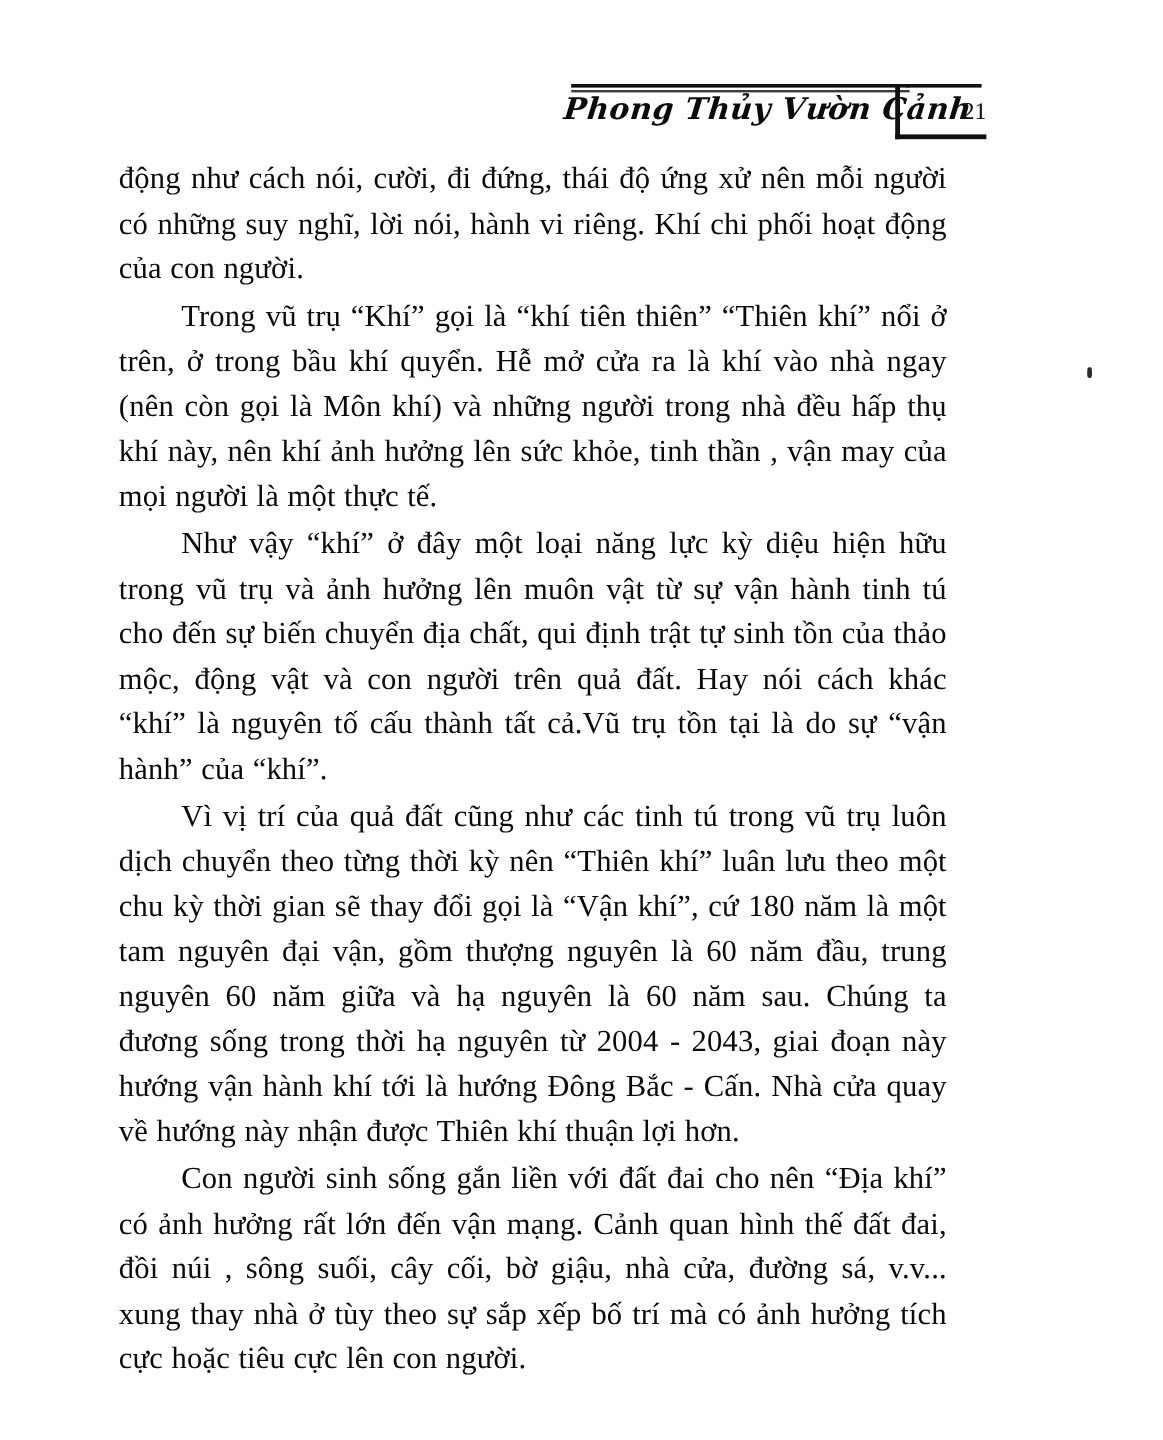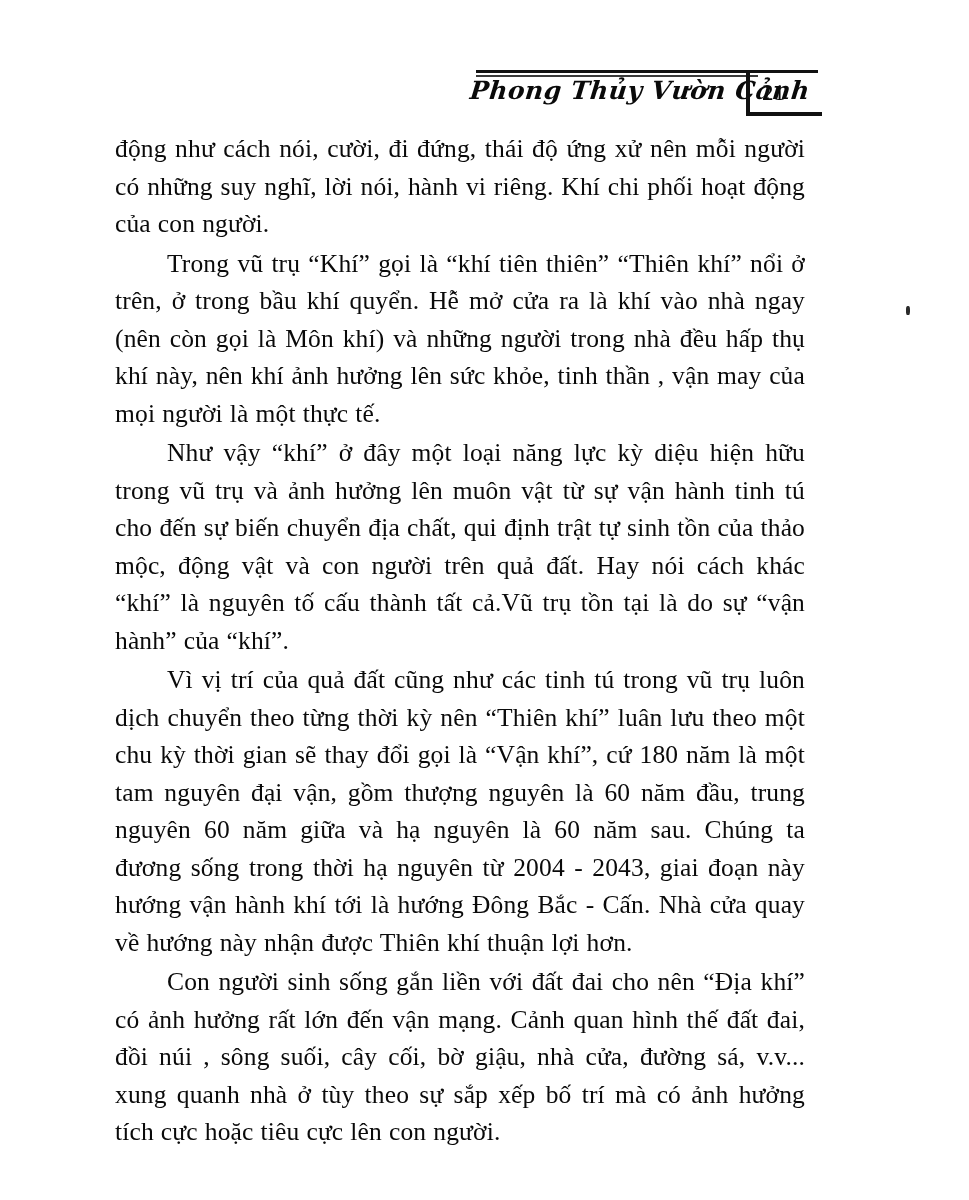--- a/index.html
+++ b/index.html
@@ -78,31 +78,31 @@
     top: 50px;
     width: 76px;
     height: 4px;
     background: #111111;
   }
   .page-number {
     position: absolute;
     left: 292px;
     top: 14px;
     width: 60px;
-    text-align: left;
-    font-size: 23px;
+    text-align: right;
+    font-size: 20px;
     font-weight: 400;
     line-height: 34px;
     font-family: "Liberation Serif", serif;
   }
 
   
   .body-text {
     position: absolute;
-    left: 115px;
+    left: 99px;
     top: 130px;
     width: 690px;
   }
   .para {
     margin: 0 0 0 0;
     text-align: justify;
     text-justify: inter-word;
     font-size: 25.5px;
     line-height: 37.5px;
     letter-spacing: 0.15px;
@@ -143,18 +143,18 @@
     <div class="header-rule-vert"></div>
     <div class="header-rule-bottom"></div>
     <div class="page-number">21</div>
   </div>
 
   <div class="body-text">
     <p class="para no-indent">động như cách nói, cười, đi đứng, thái độ ứng xử nên mỗi người có những suy nghĩ, lời nói, hành vi riêng. Khí chi phối hoạt động của con người.</p>
     <p class="para">Trong vũ trụ “Khí” gọi là “khí tiên thiên” “Thiên khí” nổi ở trên, ở trong bầu khí quyển. Hễ mở cửa ra là khí vào nhà ngay (nên còn gọi là Môn khí) và những người trong nhà đều hấp thụ khí này, nên khí ảnh hưởng lên sức khỏe, tinh thần , vận may của mọi người là một thực tế.</p>
     <p class="para">Như vậy “khí” ở đây một loại năng lực kỳ diệu hiện hữu trong vũ trụ và ảnh hưởng lên muôn vật từ sự vận hành tinh tú cho đến sự biến chuyển địa chất, qui định trật tự sinh tồn của thảo mộc, động vật và con người trên quả đất. Hay nói cách khác “khí” là nguyên tố cấu thành tất cả.Vũ trụ tồn tại là do sự “vận hành” của “khí”.</p>
     <p class="para">Vì vị trí của quả đất cũng như các tinh tú trong vũ trụ luôn dịch chuyển theo từng thời kỳ nên “Thiên khí” luân lưu theo một chu kỳ thời gian sẽ thay đổi gọi là “Vận khí”, cứ 180 năm là một tam nguyên đại vận, gồm thượng nguyên  là 60 năm đầu, trung nguyên 60 năm giữa và hạ nguyên là 60 năm sau. Chúng ta đương sống trong thời hạ nguyên từ 2004 - 2043, giai đoạn này hướng vận hành khí tới là hướng Đông Bắc - Cấn. Nhà cửa quay về hướng này nhận được Thiên khí thuận lợi hơn.</p>
-    <p class="para">Con người sinh sống gắn liền với đất đai cho nên “Địa khí” có ảnh hưởng rất lớn đến vận mạng. Cảnh quan hình thế đất đai, đồi núi , sông suối, cây cối, bờ giậu, nhà cửa, đường sá, v.v... xung quanh nhà ở tùy theo sự sắp xếp bố trí mà có ảnh hưởng tích cực hoặc tiêu cực lên con người.</p>
+    <p class="para">Con người sinh sống gắn liền với đất đai cho nên “Địa khí” có ảnh hưởng rất lớn đến vận mạng. Cảnh quan hình thế đất đai, đồi núi , sông suối, cây cối, bờ giậu, nhà cửa, đường sá, v.v... xung thay nhà ở tùy theo sự sắp xếp bố trí mà có ảnh hưởng tích cực hoặc tiêu cực lên con người.</p>
   </div>
 
   <div class="scan-speck"></div>
 
 </div>
 
 </body></html>

